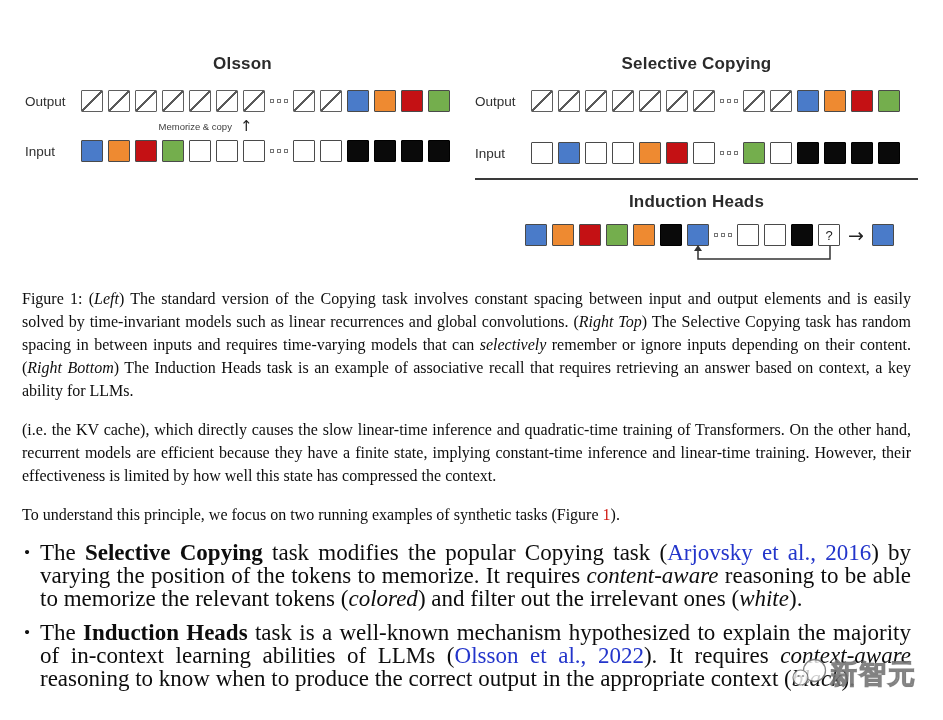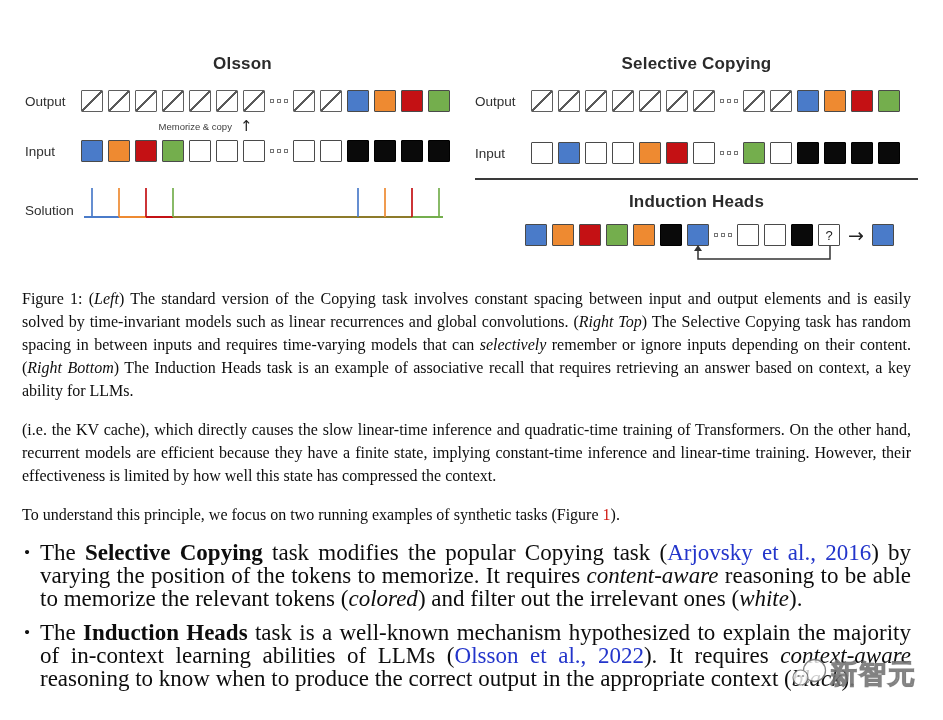--- a/index.html
+++ b/index.html
@@ -138,38 +138,20 @@
             </div>
             <div class="tok tok-white"></div>
             <div class="tok tok-white"></div>
             <div class="tok tok-black"></div>
             <div class="tok tok-black"></div>
             <div class="tok tok-black"></div>
             <div class="tok tok-black"></div>
           </div>
       </div>
 
-      <div class="sol-row">
-        <span class="rlabel">Solution</span>
-        <svg width="369" height="36" viewBox="0 0 369 36">
-            <line x1="3" y1="33" x2="38" y2="33" stroke="#4a7bc9" stroke-width="2"></line>
-            <line x1="38" y1="33" x2="65" y2="33" stroke="#ee8a31" stroke-width="2"></line>
-            <line x1="65" y1="33" x2="92" y2="33" stroke="#c41114" stroke-width="2"></line>
-            <line x1="92" y1="33" x2="331" y2="33" stroke="#8d7b2a" stroke-width="2"></line>
-            <line x1="331" y1="33" x2="362" y2="33" stroke="#74ae4d" stroke-width="2"></line>
-            <line x1="11" y1="4" x2="11" y2="33" stroke="#4a7bc9" stroke-width="1.7"></line>
-            <line x1="38" y1="4" x2="38" y2="33" stroke="#ee8a31" stroke-width="1.7"></line>
-            <line x1="65" y1="4" x2="65" y2="33" stroke="#c41114" stroke-width="1.7"></line>
-            <line x1="92" y1="4" x2="92" y2="33" stroke="#74ae4d" stroke-width="1.7"></line>
-            <line x1="277" y1="4" x2="277" y2="33" stroke="#4a7bc9" stroke-width="1.7"></line>
-            <line x1="304" y1="4" x2="304" y2="33" stroke="#ee8a31" stroke-width="1.7"></line>
-            <line x1="331" y1="4" x2="331" y2="33" stroke="#c41114" stroke-width="1.7"></line>
-            <line x1="358" y1="4" x2="358" y2="33" stroke="#74ae4d" stroke-width="1.7"></line>
-          </svg>
-      </div>
 
     </div>
 
     <div class="fig-col fig-right">
       <div class="fig-title">Selective Copying</div>
 
       <div class="srow">
         <span class="rlabel">Output</span>
         <div class="tokens">
             <div class="tok tok-diag"></div>

